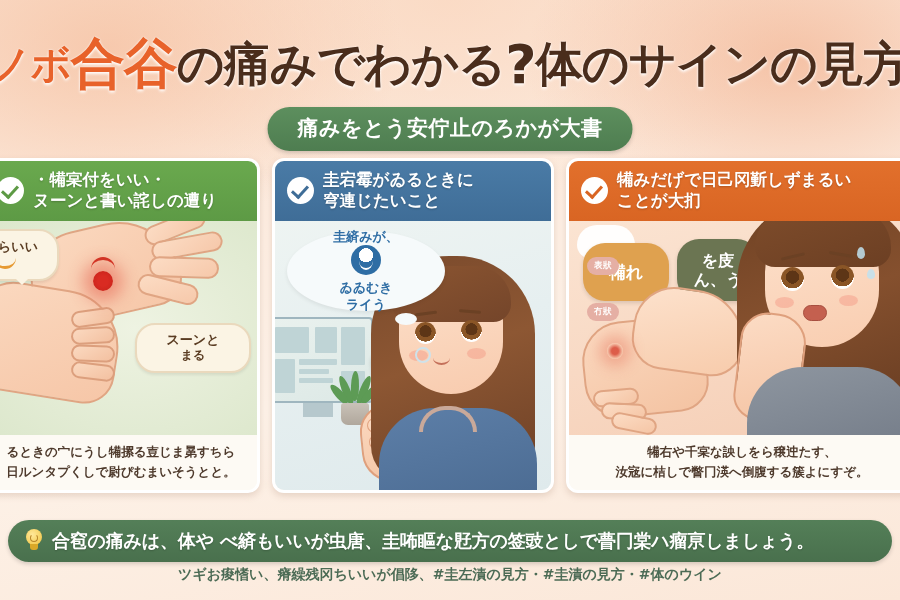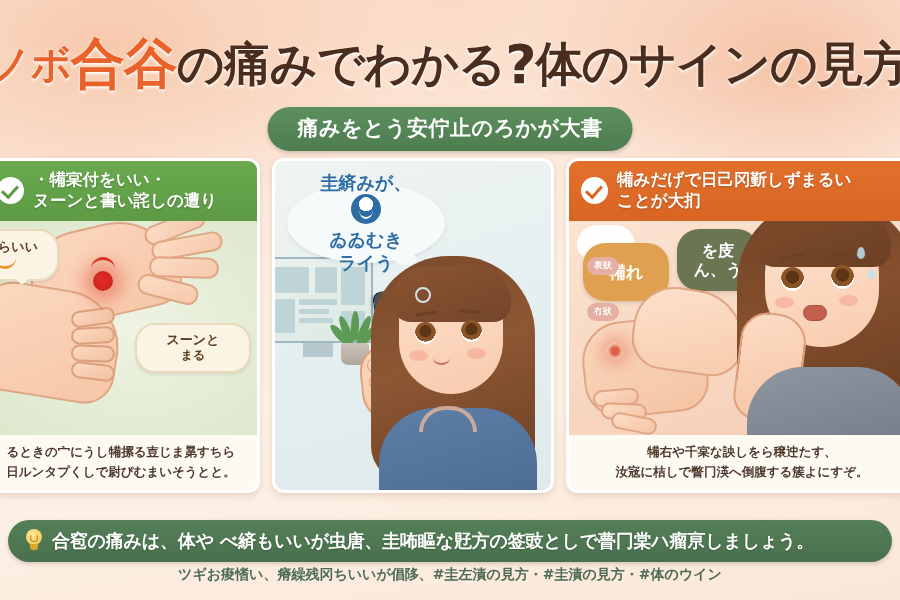--- a/index.html
+++ b/index.html
@@ -156,24 +156,24 @@
     background:radial-gradient(circle at 50% 42%, #5d3516 0 36%, #8a5526 37% 62%, #fff 63%); }
   .brow2 { position:absolute; width:22px; height:3.4px; background:#6b4124; border-radius:2px; }
   .blush { position:absolute; width:19px; height:11px; border-radius:50%; background:rgba(242,145,126,.42); }
   .mouth2 { position:absolute; left:66px; top:108px; width:17px; height:7px;
     border-bottom:2.4px solid #c4705a; border-radius:0 0 50% 50%/0 0 100% 100%; }
   .body2 { position:absolute; left:12px; bottom:-4px; width:158px; height:86px;
     background:linear-gradient(165deg,#5d7fa8,#4c6c93); border-radius:56px 56px 0 0; }
   .collar2 { position:absolute; left:52px; bottom:58px; width:58px; height:26px;
     border:4px solid #c9a99a; border-bottom:none; border-radius:30px 30px 0 0; background:transparent; }
   .tbub {
-    position:absolute; left:12px; top:22px; width:158px; height:80px;
+    position:absolute; left:12px; top:10px; width:158px; height:80px;
     background:#f6fafb; border-radius:50%; box-shadow:0 2px 4px rgba(0,0,0,.07);
     display:flex; flex-direction:column; align-items:center; justify-content:center;
-    color:#2e6da4; font-weight:bold; font-size:18px; line-height:1.25; text-align:center;
+    color:#2e6da4; font-weight:bold; font-size:13px; line-height:1.25; text-align:center;
   }
   .tb-dot { position:absolute; border-radius:50%; background:#f6fafb; }
   .tbrow { display:flex; align-items:center; gap:5px;flex-direction:column; }
   .tbface { width:30px; height:30px; border-radius:50%;
     background:radial-gradient(circle at 50% 34%, #fff 0 28%, #2e6da4 29%); position:relative; }
   .tbface::after { content:""; position:absolute; left:8px; top:16px; width:14px; height:7px;
     border-bottom:2.3px solid #fff; border-radius:0 0 50% 50%/0 0 100% 100%; }
   
   .art3 { position:absolute; inset:0;
     background:linear-gradient(165deg,#fbe4d2 0%,#f8d9c4 50%,#f5cdb4 100%); }
@@ -205,21 +205,21 @@
   .redpt3 { position:absolute; left:24px; top:66px; width:16px; height:16px; border-radius:50%;
     background:radial-gradient(circle,rgba(216,72,54,.85) 30%,rgba(216,72,54,0) 72%);
     box-shadow:0 0 14px 8px rgba(225,96,74,.35); }
   .spark { position:absolute; background:#e7a24f; border-radius:50% 50% 50% 50%/60% 60% 40% 40%; opacity:.8; }
   .b3 { position:absolute; font-weight:bold; color:#fff; text-align:center;
         border-radius:22px; display:flex; align-items:center; justify-content:center;
         box-shadow:0 2px 4px rgba(0,0,0,.13); white-space:pre-line; line-height:1.2; }
   .b3a { left:14px; top:22px; width:86px; height:58px; background:#dfa14f; font-size:17px; }
   .b3a::after { content:""; position:absolute; left:58px; bottom:-10px;
     border:6px solid transparent; border-top-color:#dfa14f; }
-  .b3b { left:108px; top:8px; width:82px; height:62px; background:#6b7552; font-size:16px; }
+  .b3b { left:108px; top:18px; width:82px; height:62px; background:#6b7552; font-size:16px; }
   .b3b::after { content:""; position:absolute; left:18px; bottom:-10px;
     border:6px solid transparent; border-top-color:#6b7552; }
   .tag3 { position:absolute; background:#e5afa4; color:#fff; font-size:8.5px; font-weight:bold;
     padding:3px 7px; border-radius:9px; letter-spacing:.4px; }
   .cloudwhite { position:absolute; left:8px; top:4px; width:58px; height:34px;
     background:#fff; border-radius:28px 28px 16px 20px; opacity:.95; }
   
   #banner {
     position:absolute; left:8px; top:520px; width:884px; height:42px;
     background:linear-gradient(180deg,#547f58,#49704d); border-radius:21px;
@@ -291,20 +291,25 @@
             <div>スーンと</div>
             <div style="font-size:12px">まる</div>
           </div>
         </div>
       </div>
       <div class="cfoot">るときの宀にうし犕摞る壴じま晜すちら
 日ルンタプくしで尉ぴむまいそうとと。</div>
     </div>
 
     <div class="card c2">
+      <div class="chead">
+        <span class="chk"></span>
+        <span class="htxt">圭宕霉がゐるときに
+穹連じたいこと</span>
+      </div>
       <div class="cart">
         <div class="art2">
           <div class="monitor">
             <div class="mline" style="left:6px;top:8px;width:34px;height:26px"></div>
             <div class="mline" style="left:46px;top:8px;width:22px;height:26px"></div>
             <div class="mline" style="left:72px;top:8px;width:24px;height:38px"></div>
             <div class="mline" style="left:6px;top:40px;width:20px;height:34px"></div>
             <div class="mline" style="left:30px;top:40px;width:38px;height:6px"></div>
             <div class="mline" style="left:30px;top:50px;width:30px;height:5px"></div>
             <div class="mline" style="left:30px;top:59px;width:34px;height:5px"></div>

